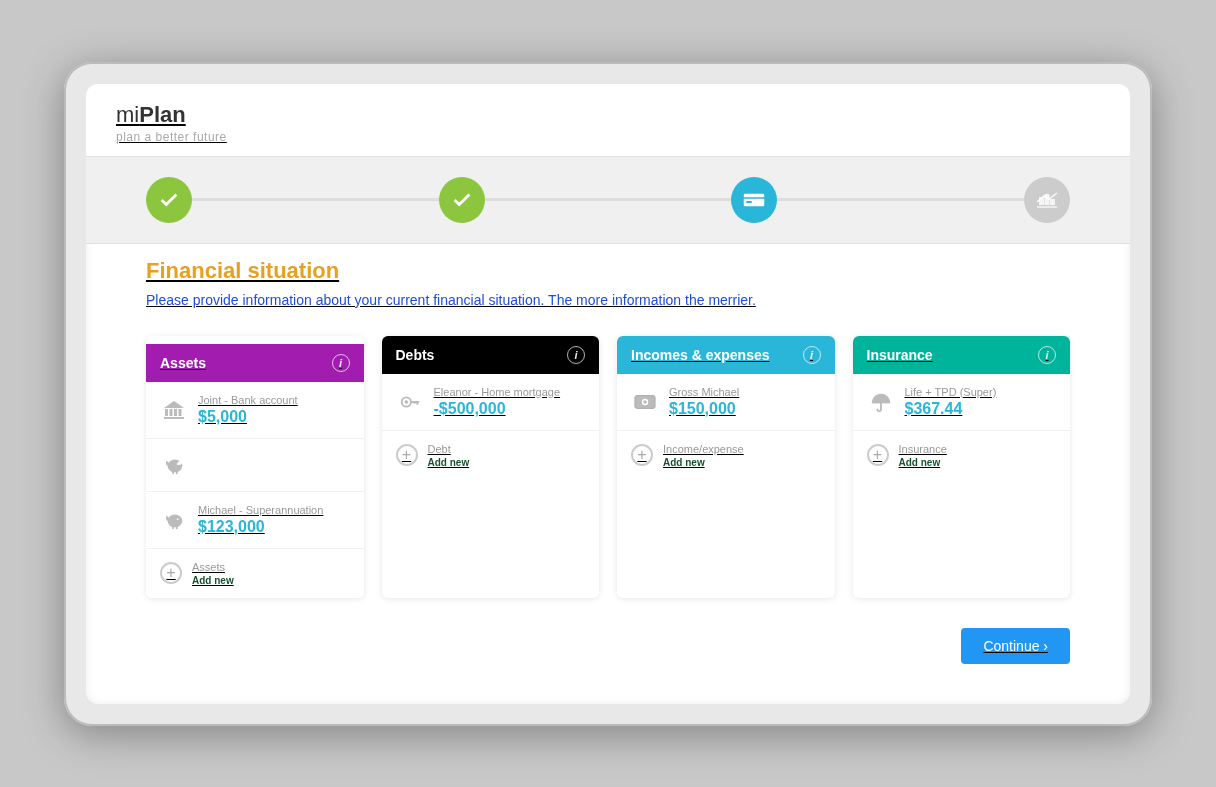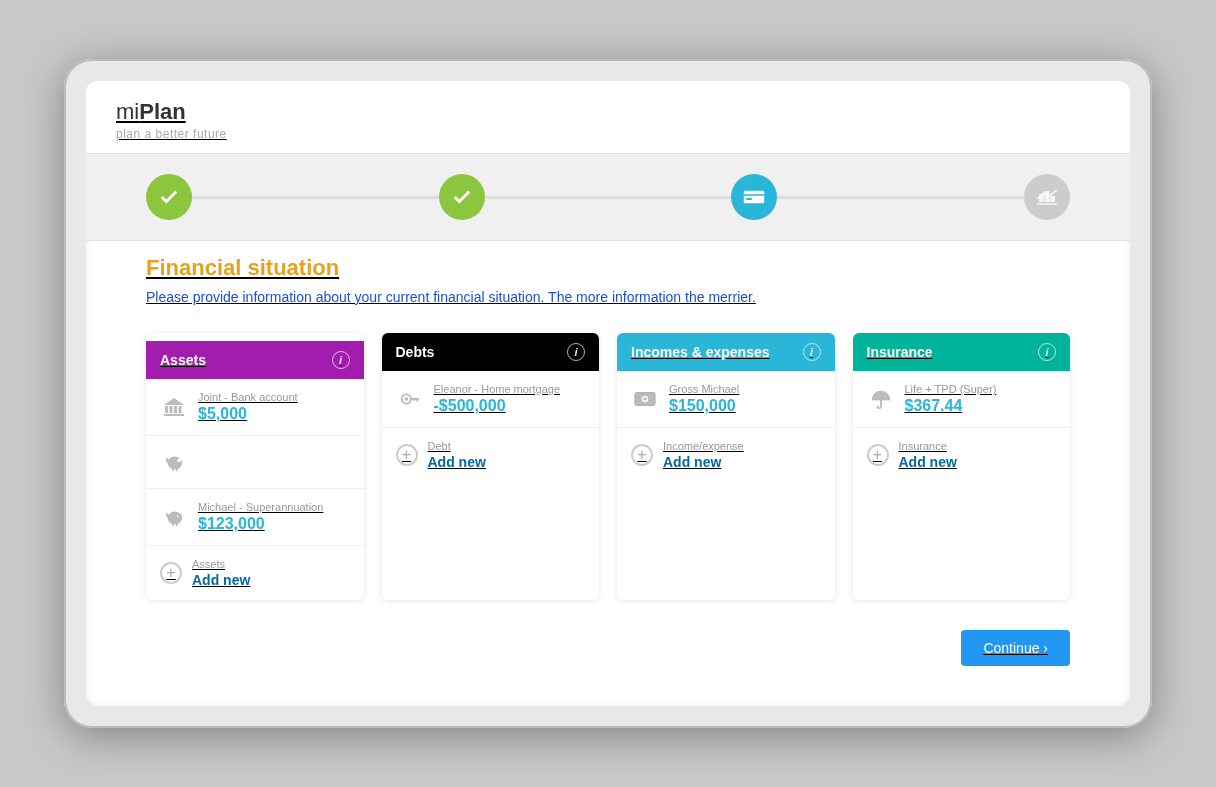--- a/index.html
+++ b/index.html
@@ -160,22 +160,22 @@
       font-size: 11px;
       color: #999;
       margin-bottom: 2px;
     }
     .card-item-value {
       font-size: 16px;
       font-weight: 600;
       color: #29b6d8;
     }
     .card-item-value.add-new {
-      color: #0369a1;
-      font-size: 14px;
+      color: #14532d;
+      font-size: 10px;
       font-weight: 600;
     }
     .info-icon {
       width: 18px;
       height: 18px;
       border-radius: 50%;
       border: 1.5px solid rgba(255,255,255,0.7);
       display: flex;
       align-items: center;
       justify-content: center;

